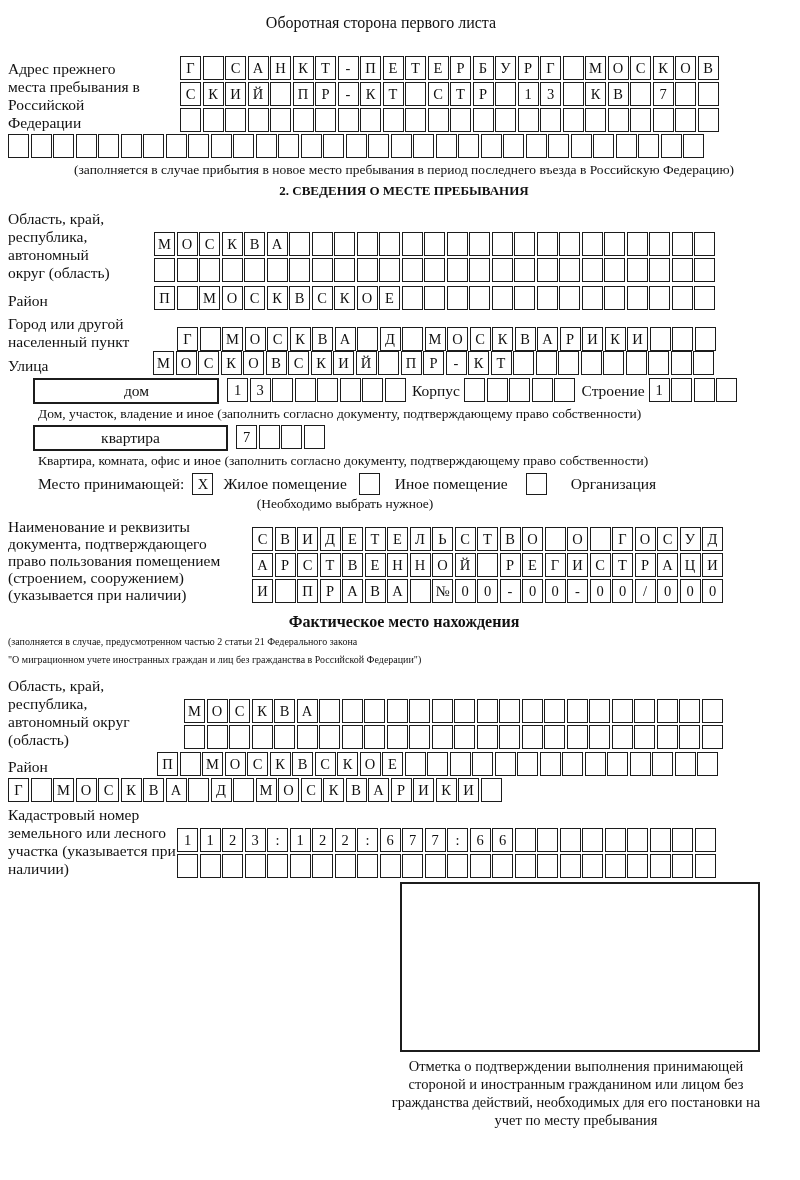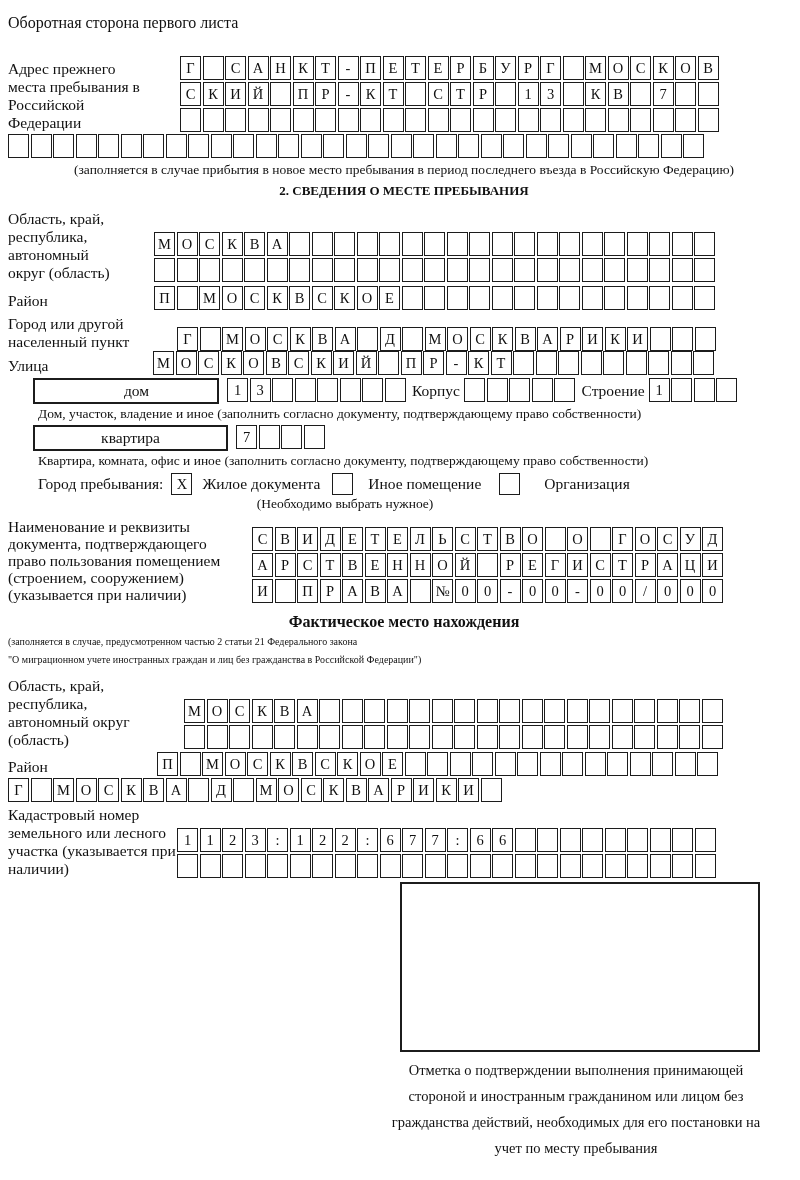--- a/index.html
+++ b/index.html
@@ -1,20 +1,20 @@
 <!DOCTYPE html>
 <html><head>
 <meta charset="utf-8">
 <style>
   html,body{margin:0;padding:0;background:#fff;}
   body{width:800px;height:1180px;overflow:hidden;color:#111;
        font-family:"Liberation Serif","DejaVu Serif",serif;}
   .page{box-sizing:border-box;width:800px;height:1180px;padding:14px 0 0 8px;position:relative;}
 
-  .header-note{padding-right:46px;text-align:left;font-size:16px;height:20px;}
+  .header-note{padding-right:46px;text-align:center;font-size:16px;height:20px;}
 
   
   .cellrow{display:flex;}
   .cell{flex:0 0 19px;height:22px;border:1.5px solid #1c1c1c;margin-right:1.5px;
         font-size:14.5px;line-height:22px;text-align:center;background:#fff;}
   .rows .cellrow{margin-bottom:2px;}
   .rows .cellrow:last-child{margin-bottom:0;}
 
   
   .fieldblock{display:flex;align-items:flex-end;}
@@ -68,21 +68,21 @@
   
   .stayrow{display:flex;align-items:center;margin-left:30px;font-size:15.5px;}
   .cbox{width:19px;height:20px;border:1.5px solid #1c1c1c;text-align:center;line-height:20px;
         font-size:14.5px;flex:0 0 19px;}
   .cb1{margin-left:8px;} .lb1{margin-left:10px;}
   .cb2{margin-left:12px;} .lb2{margin-left:15px;}
   .cb3{margin-left:18px;} .lb3{margin-left:24px;}
 
   
   .stamp-box{margin-top:4px;margin-left:392px;width:356px;height:166px;border:2px solid #1c1c1c;background:#fff;}
-  .stamp-caption{margin-top:5px;margin-left:378px;width:380px;text-align:center;font-size:14.5px;line-height:26px;}
+  .stamp-caption{margin-top:5px;margin-left:378px;width:380px;text-align:center;font-size:14.5px;line-height:18px;}
 </style>
 </head>
 <body>
 
 <div class="page">
 
   <div class="header-note">Оборотная сторона первого листа</div>
 
   <div class="fieldblock b-addr">
     <div class="flabel c-addr">
@@ -401,23 +401,23 @@
     <div class="cellrow after-box">
         <span class="cell">7</span>
         <span class="cell"></span>
         <span class="cell"></span>
         <span class="cell"></span>
       </div>
   </div>
   <div class="note note-left">Квартира, комната, офис и иное (заполнить согласно документу, подтверждающему право собственности)</div>
 
   <div class="stayrow">
-    <div>Город пребывания:</div>
+    <div>Место принимающей:</div>
     <div class="cbox cb1">X</div>
-    <div class="lb1">Жилое документа</div>
+    <div class="lb1">Жилое помещение</div>
     <div class="cbox cb2"></div>
     <div class="lb2">Иное помещение</div>
     <div class="cbox cb3"></div>
     <div class="lb3">Организация</div>
   </div>
   <div class="note choose-note">(Необходимо выбрать нужное)</div>
 
   <div class="fieldblock b-doc">
     <div class="flabel c-doc">
         <span>Наименование и реквизиты документа, подтверждающего право пользования помещением (строением, сооружением) (указывается при наличии)</span>

